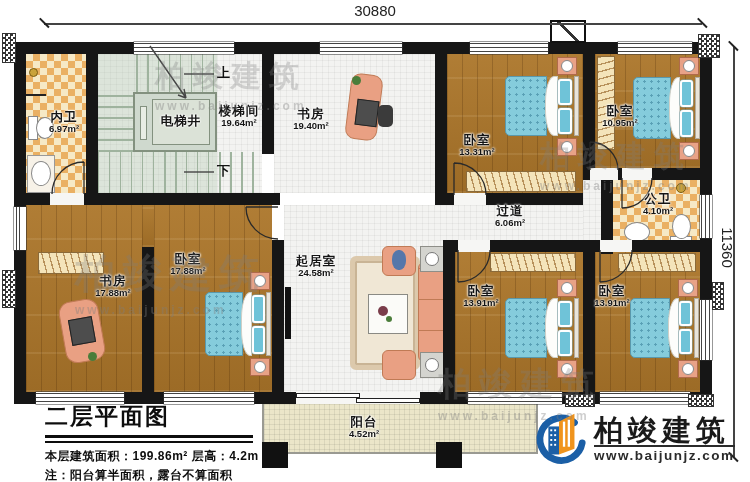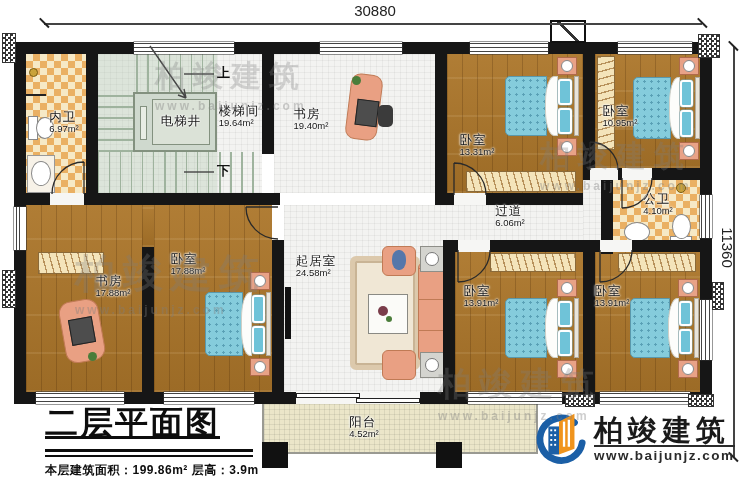--- a/index.html
+++ b/index.html
@@ -48,39 +48,39 @@
   .sheet{background:#fdfdfb;border:1px solid #cfcfc6;box-sizing:border-box;border-radius:9px 0 0 9px / 26px 0 0 26px;}
   .pillow{background:#6fc3d8;border:2px solid #fff;box-sizing:border-box;border-radius:3px;box-shadow:0 0 0 .5px #7fa9b5;}
   .headboard{background:#e9e4da;border:1px solid #b2ac9f;box-sizing:border-box;}
   .ns{background:#e8a287;border:1px solid #b06a4a;box-sizing:border-box;}
   .ns:before{content:"";position:absolute;left:50%;top:50%;width:10px;height:10px;margin:-6px 0 0 -6px;
              background:#fff;border:1px solid #888;border-radius:50%;}
   .salmon{background:#e9a083;border:1px solid #c07a55;box-sizing:border-box;}
   .graybox{background:#d4d4cf;border:1px solid #8e8e88;box-sizing:border-box;}
   .graybox:before{content:"";position:absolute;left:50%;top:50%;width:12px;height:12px;margin:-7px 0 0 -7px;background:#fff;border:1px solid #777;border-radius:50%;}
   
-  .rlabel{position:absolute;z-index:50;transform:translate(-50%,-50%);text-align:left;
-          font-weight:normal;color:#141414;line-height:1.15;white-space:nowrap;
+  .rlabel{position:absolute;z-index:50;transform:translate(-50%,-50%);text-align:center;
+          font-weight:bold;color:#141414;line-height:1.15;white-space:nowrap;
           text-shadow:0 0 2px #fff,0 0 2px #fff,0 0 3px #fff;}
   .rlabel .nm{display:block;font-size:12.5px;letter-spacing:1px;}
   .rlabel .area{display:block;font-size:9.5px;letter-spacing:0;}
   .updown{position:absolute;z-index:50;font-weight:bold;font-size:13px;color:#111;z-index:50;}
   .overlay{position:absolute;left:0;top:0;z-index:40;pointer-events:none;}
   
   .dim{position:absolute;color:#222;font-size:15px;z-index:55;}
   .dimline{position:absolute;background:#444;z-index:55;}
   .tick{position:absolute;width:13px;height:1.6px;background:#222;transform:rotate(45deg);z-index:55;}
   
   .wm{position:absolute;z-index:60;pointer-events:none;color:rgba(125,125,125,.30);font-weight:bold;white-space:nowrap;}
   .wm .wn{display:block;letter-spacing:8px;}
   .wm .wu{display:block;font-size:12px;letter-spacing:3px;color:rgba(125,125,125,.38);margin-top:2px;}
   
   .titleblock{position:absolute;left:45px;top:401px;z-index:56;color:#0d0d0d;}
   .trow{display:flex;align-items:baseline;}
-  .tmain{font-size:33px;font-weight:bold;letter-spacing:2px;text-decoration:underline;}
+  .tmain{font-size:23px;font-weight:bold;letter-spacing:2px;}
   .tscale{font-size:24px;font-weight:bold;margin-left:14px;}
   .tline{width:208px;height:3px;border-top:3.5px solid #0d0d0d;border-bottom:2px solid #0d0d0d;margin-top:3px;}
   .tinfo{font-size:12px;font-weight:bold;margin-top:5px;letter-spacing:.5px;}
   .tnote{font-size:12px;font-weight:bold;margin-top:2px;letter-spacing:.5px;}
   
   .brand{position:absolute;left:530px;top:409px;z-index:56;display:flex;align-items:center;}
   .brandtext{margin-left:6px;}
   .bname{font-size:29px;font-weight:bold;color:#1a1a1a;letter-spacing:5px;line-height:1.05;}
   .burl{font-size:13.5px;font-weight:bold;color:#2b2b2b;letter-spacing:1.5px;border-top:2px solid #2b2b2b;padding-top:1px;}
   .elev{position:absolute;z-index:22;background:#cfd9ce;border:2px solid #83917f;box-sizing:border-box;}
@@ -330,21 +330,21 @@
   <div class="dim" style="left:697px;top:239px;width:60px;text-align:center;transform:rotate(90deg);">11360</div>
   <div class="dimline" style="left:733px;top:46px;width:1.5px;height:412px;"></div>
   <div class="tick" style="left:727px;top:45px;"></div>
   <div class="tick" style="left:727px;top:456px;"></div>
 
   <div class="titleblock">
     <div class="trow">
       <span class="tmain">二层平面图</span>
     </div>
     <div class="tline"></div>
-    <div class="tinfo">本层建筑面积：199.86m²  层高：3.9m</div>
+    <div class="tinfo">本层建筑面积：199.86m²  层高：4.2m</div>
     <div class="tnote">注：阳台算半面积，露台不算面积</div>
   </div>
 
   <div class="brand">
     <svg width="58" height="60" viewBox="0 0 60 60">
       <path d="M46 13 A22 22 0 1 0 54 34" fill="none" stroke="#1b5fa6" stroke-width="7" stroke-linecap="round"></path>
       <polygon points="30,12 46,4 46,40 30,46" fill="#f0941d"></polygon>
       <rect x="19" y="17" width="11" height="29" fill="#1b5fa6"></rect>
       <g fill="#fff">
         <rect x="21" y="20" width="2" height="2"></rect>

